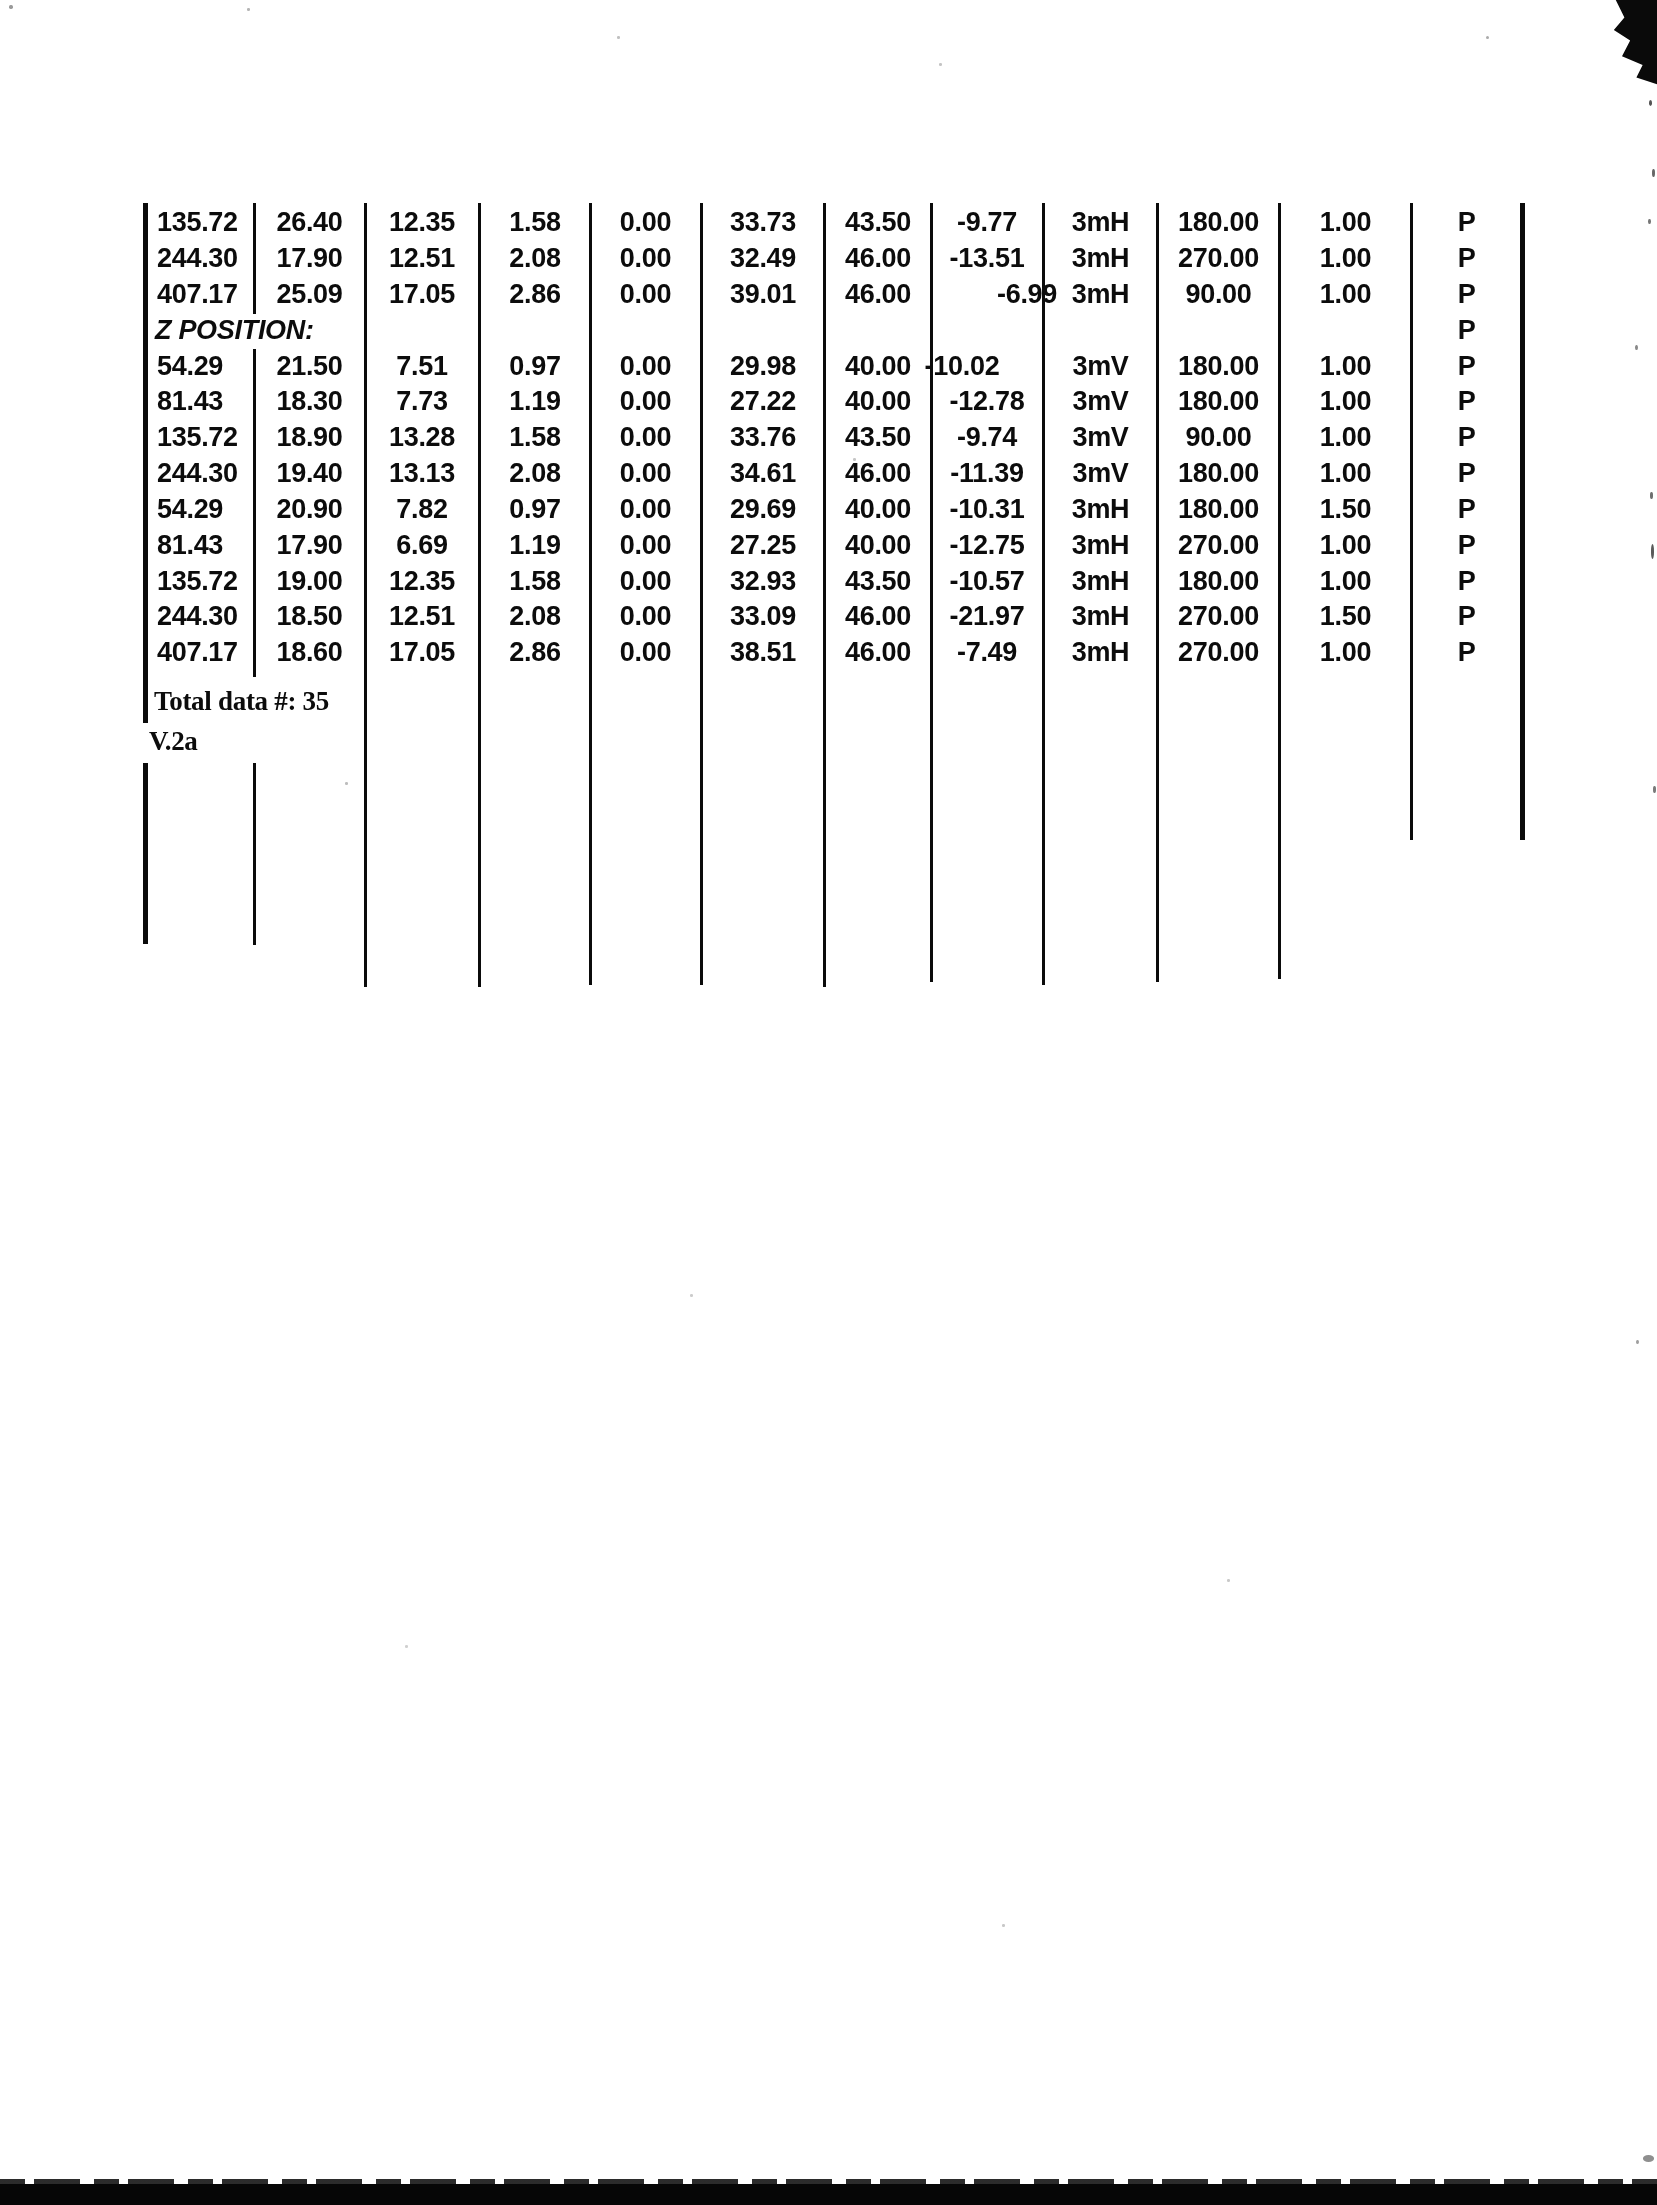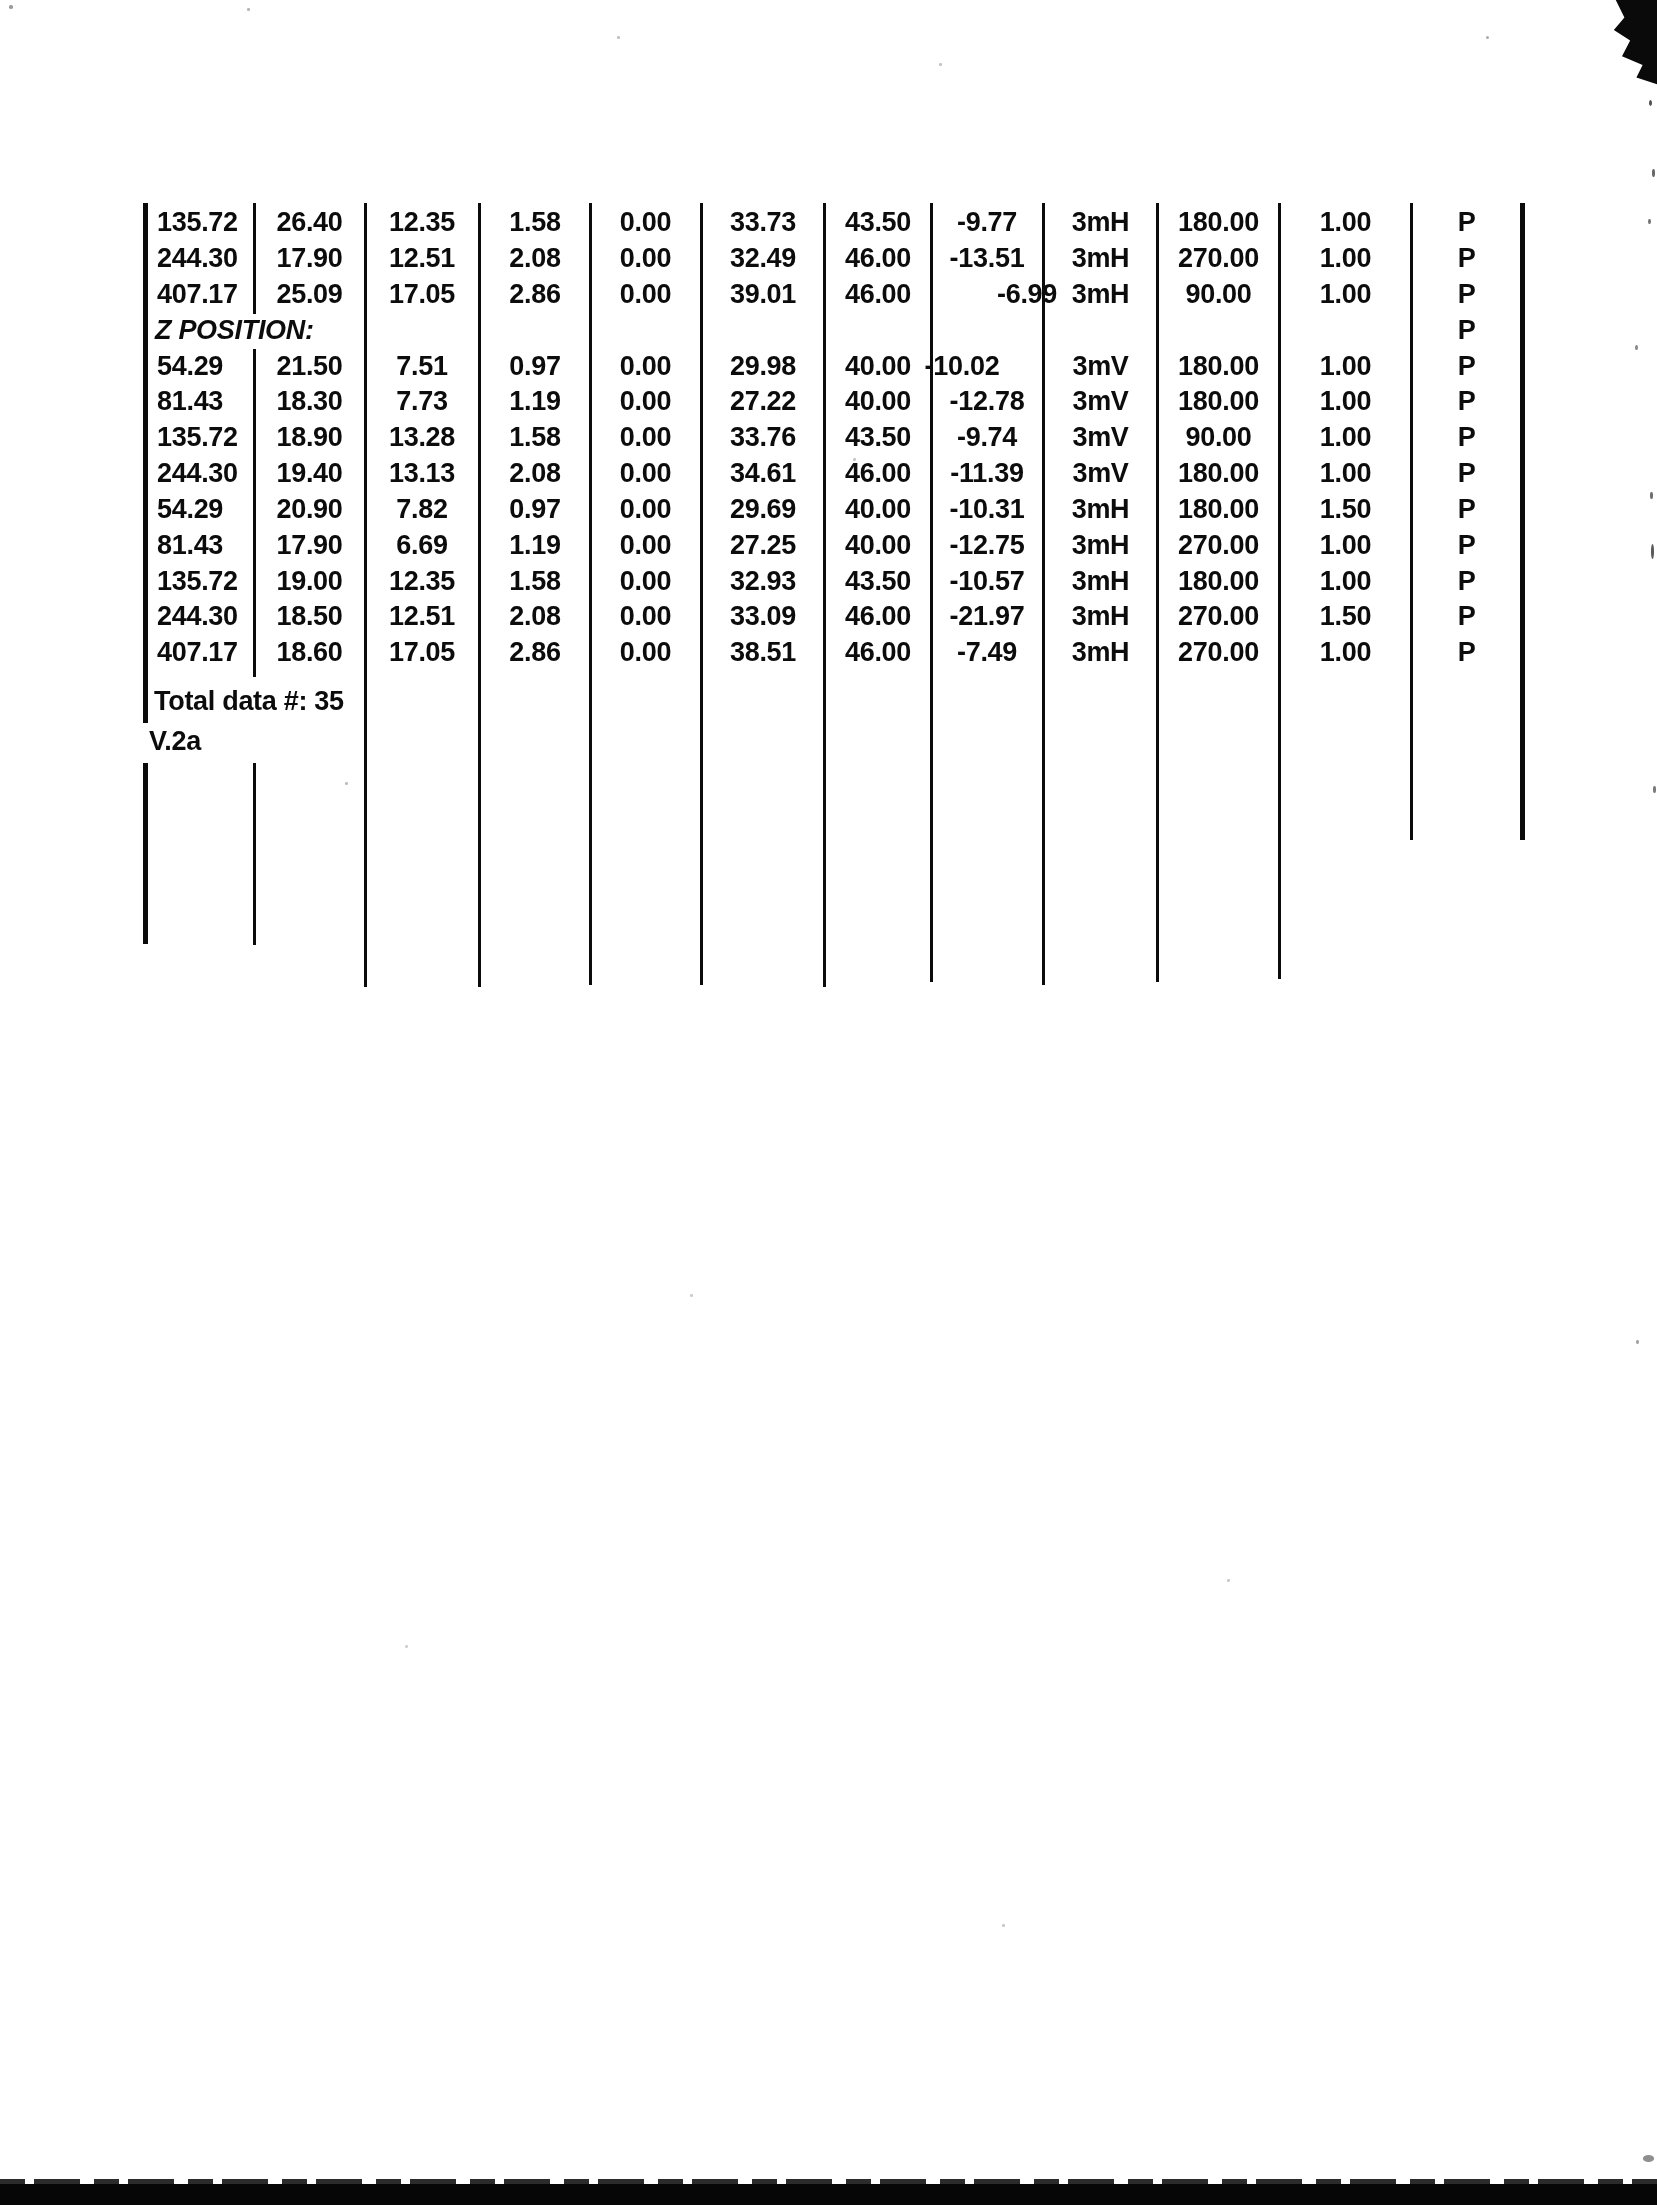--- a/index.html
+++ b/index.html
@@ -14,21 +14,21 @@
   .row{position:absolute;left:0;height:36px;}
   .cell{
     position:absolute;top:0;height:36px;line-height:36px;
     font-weight:bold;font-size:27px;letter-spacing:-0.3px;
     color:#0c0c0c;text-align:center;white-space:nowrap;
   }
   .cell.first{text-align:left;padding-left:8px;box-sizing:border-box;}
   .freeline{
     position:absolute;height:36px;line-height:36px;
     font-weight:bold;font-size:27px;letter-spacing:-0.3px;
-    color:#0c0c0c;white-space:nowrap;
+    color:#0c0c0c;white-space:nowrap;font-family:Liberation Serif, serif;
   }
   .speck{position:absolute;border-radius:50%;}
   .corner-blob{
     position:absolute;top:0;right:0;width:48px;height:88px;
     background:#0a0a0a;
     clip-path:polygon(100% 0,12% 0,30% 20%,8% 34%,42% 46%,25% 64%,68% 74%,55% 88%,100% 96%);
   }
   .bottom-bar{position:absolute;left:0;width:1658px;top:2184px;height:21px;background:#060606;}
   .bottom-ragged{
     position:absolute;left:0;width:1658px;top:2179px;height:6px;

